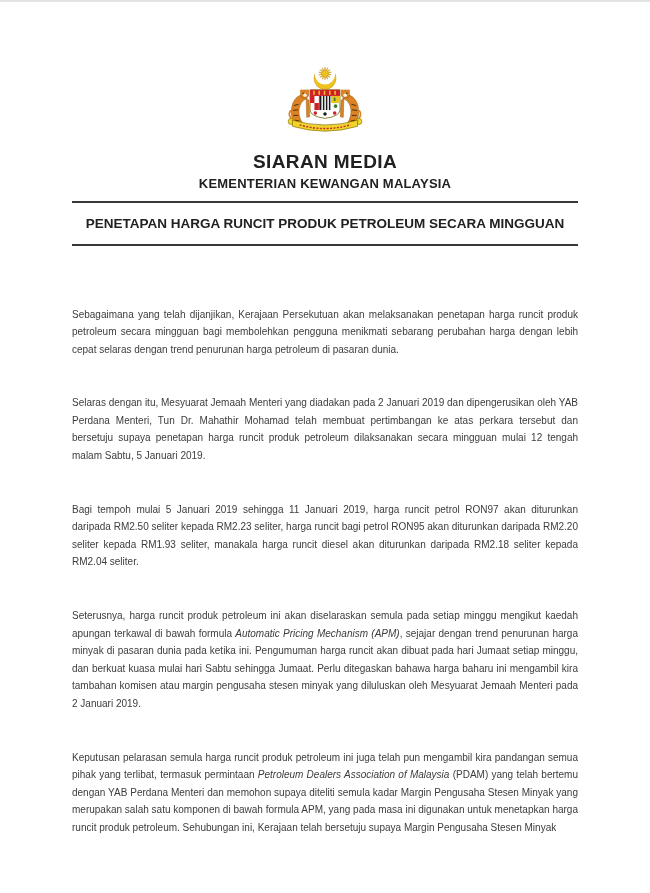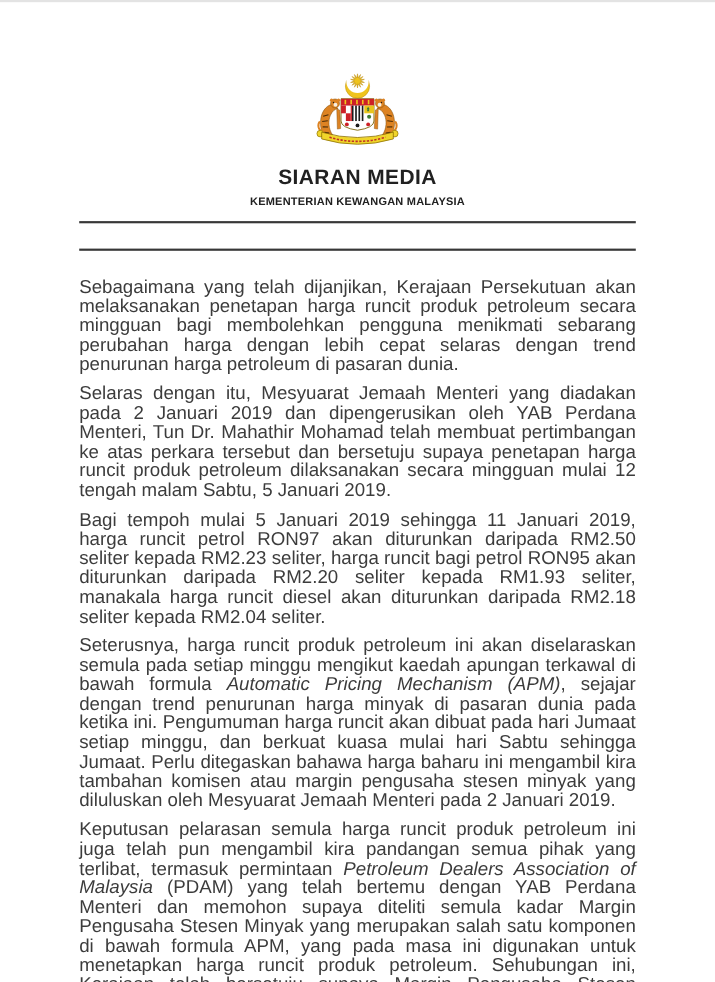--- a/index.html
+++ b/index.html
@@ -27,34 +27,34 @@
     width:650px;height:891px;
     padding:64px 72px 0;
     display:flex;flex-direction:column;align-items:center;
   }
   .emblem{width:88px;height:74px;flex:0 0 auto}
   .doc-title{
     margin-top:11px;font-size:19px;font-weight:bold;
     color:var(--heading-text);letter-spacing:.4px;line-height:22px;
   }
   .doc-subtitle{
-    margin-top:2px;font-size:10px;font-weight:bold;
+    margin-top:2px;font-size:13px;font-weight:bold;
     color:var(--heading-text);letter-spacing:.2px;line-height:17px;
   }
   .rule{width:100%;border:none;border-top:2px solid var(--rule);height:0}
   .rule-top{margin-top:9px}
   .headline{
     margin:12px 0 11px;text-align:center;font-weight:bold;
     font-size:13.5px;line-height:17.5px;color:var(--heading-text);
   }
   .headline div{white-space:pre-wrap}
   .body-copy{margin-top:24px;width:100%}
   .body-copy p{
-    font-size:17px;line-height:17.6px;color:var(--body-text);
-    text-align:justify;margin-bottom:9px;
+    font-size:10px;line-height:17.6px;color:var(--body-text);
+    text-align:justify;margin-bottom:9px;margin-top:36px;
   }
   .body-copy em{font-style:italic}
   
   .gold{fill:var(--emblem-gold)}
   .goldstroke{stroke:var(--emblem-gold-dark)}
   .red{fill:var(--emblem-red)}
   .orange{fill:var(--emblem-orange)}
   .blackfill{fill:var(--emblem-black)}
   .greenfill{fill:var(--emblem-green)}
   .banner{fill:var(--banner-yellow)}
@@ -124,20 +124,21 @@
     <path class="banner" d="M13,61.5 Q50,72.5 87,61.5 L87,68.5 Q50,79.5 13,68.5 Z" stroke="#8a6d00" stroke-width="0.8"></path>
     <path d="M21,66.8 Q50,75.2 79,66.8" stroke="#C03028" stroke-width="1.6" stroke-dasharray="2.4 1.5" fill="none"></path>
   </svg>
 
   <div class="doc-title">SIARAN MEDIA</div>
   <div class="doc-subtitle">KEMENTERIAN KEWANGAN MALAYSIA</div>
 
   <hr class="rule rule-top">
 
   <div class="headline">
+      <div>PENETAPAN HARGA RUNCIT PRODUK PETROLEUM SECARA MINGGUAN</div>
     </div>
 
   <hr class="rule">
 
   <div class="body-copy">
       <p><span>Sebagaimana yang telah dijanjikan, Kerajaan Persekutuan akan melaksanakan penetapan harga runcit produk petroleum secara mingguan bagi membolehkan pengguna menikmati sebarang perubahan harga dengan lebih cepat selaras dengan trend penurunan harga petroleum di pasaran dunia.</span></p>
       <p><span>Selaras dengan itu, Mesyuarat Jemaah Menteri yang diadakan pada 2 Januari 2019 dan dipengerusikan oleh YAB Perdana Menteri, Tun Dr. Mahathir Mohamad telah membuat pertimbangan ke atas perkara tersebut dan bersetuju supaya penetapan harga runcit produk petroleum dilaksanakan secara mingguan mulai 12 tengah malam Sabtu, 5 Januari 2019.</span></p>
       <p><span>Bagi tempoh mulai 5 Januari 2019 sehingga 11 Januari 2019, harga runcit petrol RON97 akan diturunkan daripada RM2.50 seliter kepada RM2.23 seliter, harga runcit bagi petrol RON95 akan diturunkan daripada RM2.20 seliter kepada RM1.93 seliter, manakala harga runcit diesel akan diturunkan daripada RM2.18 seliter kepada RM2.04 seliter.</span></p>
       <p><span>Seterusnya, harga runcit produk petroleum ini akan diselaraskan semula pada setiap minggu mengikut kaedah apungan terkawal di bawah formula </span><em>Automatic Pricing Mechanism (APM)</em><span>, sejajar dengan trend penurunan harga minyak di pasaran dunia pada ketika ini. Pengumuman harga runcit akan dibuat pada hari Jumaat setiap minggu, dan berkuat kuasa mulai hari Sabtu sehingga Jumaat. Perlu ditegaskan bahawa harga baharu ini mengambil kira tambahan komisen atau margin pengusaha stesen minyak yang diluluskan oleh Mesyuarat Jemaah Menteri pada 2&nbsp;Januari&nbsp;2019.</span></p>
       <p><span>Keputusan pelarasan semula harga runcit produk petroleum ini juga telah pun mengambil kira pandangan semua pihak yang terlibat, termasuk permintaan </span><em>Petroleum Dealers Association of Malaysia</em><span> (PDAM) yang telah bertemu dengan YAB Perdana Menteri dan memohon supaya diteliti semula kadar Margin Pengusaha Stesen Minyak yang merupakan salah satu komponen di bawah formula APM, yang pada masa ini digunakan untuk menetapkan harga runcit produk petroleum. Sehubungan ini, Kerajaan telah bersetuju supaya Margin Pengusaha Stesen Minyak</span></p>

